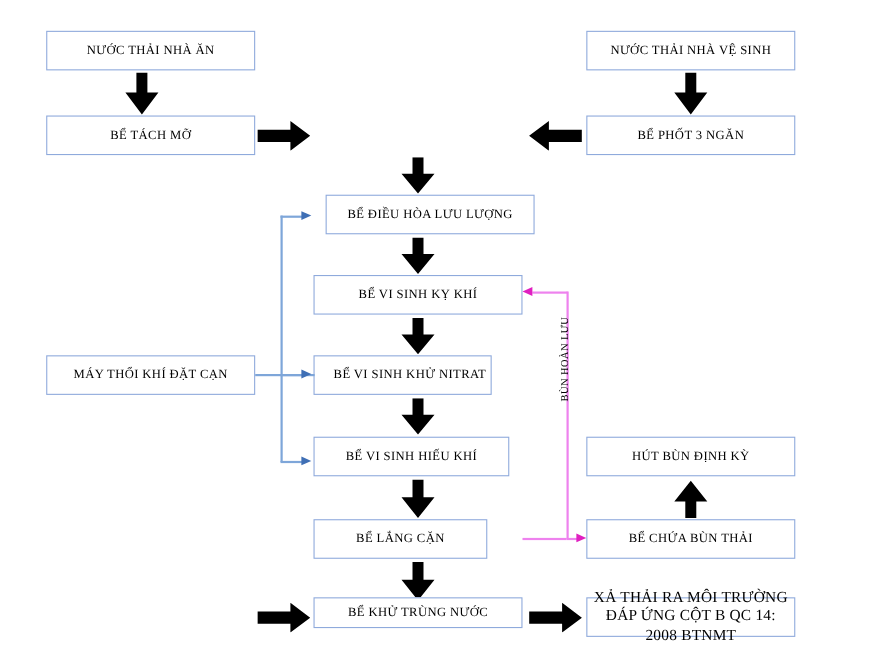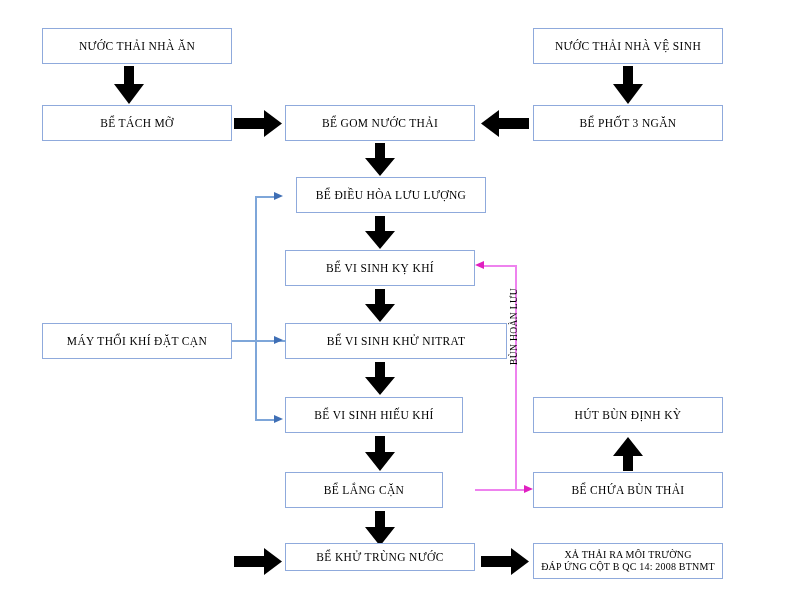--- a/index.html
+++ b/index.html
@@ -24,21 +24,21 @@
     align-items: center;
     justify-content: center;
     text-align: center;
     color: #000000;
     font-size: 11.5px;
     letter-spacing: 0.35px;
     line-height: 1.25;
     padding: 2px 4px;
   }
   .node.small {
-    font-size: 10px;
+    font-size: 14px;
     letter-spacing: 0.2px;
   }
   .node .l2 { display: block; }
 
   
   .blkarrow {
     position: absolute;
     overflow: visible;
   }
   .blkarrow svg { display: block; }
@@ -107,23 +107,20 @@
   <div class="blkarrow" style="left:611px; top:66px;">
     <svg width="34" height="40" viewBox="0 0 34 40">
       <polygon points="12,0 22,0 22,18 32,18 17,38 2,18 12,18" fill="#000000"></polygon>
     </svg>
   </div>
 
   <div class="node" style="left:42px; top:105px; width:190px; height:36px;">
     <span>BỂ TÁCH MỠ</span>
   </div>
 
-  <div class="node" style="left:285px; top:105px; width:190px; height:36px;">
-    <span>BỂ GOM NƯỚC THẢI</span>
-  </div>
 
   <div class="node" style="left:533px; top:105px; width:190px; height:36px;">
     <span>BỂ PHỐT 3 NGĂN</span>
   </div>
 
   <div class="blkarrow" style="left:234px; top:110px;">
     <svg width="50" height="27" viewBox="0 0 50 27">
       <polygon points="0,8 30,8 30,0 48,13.5 30,27 30,19 0,19" fill="#000000"></polygon>
     </svg>
   </div>
@@ -157,21 +154,21 @@
   <div class="blkarrow" style="left:363px; top:289px;">
     <svg width="34" height="34" viewBox="0 0 34 34">
       <polygon points="12,0 22,0 22,15 32,15 17,33 2,15 12,15" fill="#000000"></polygon>
     </svg>
   </div>
 
   <div class="node" style="left:42px; top:323px; width:190px; height:36px;text-align:right;">
     <span>MÁY THỔI KHÍ ĐẶT CẠN</span>
   </div>
 
-  <div class="node" style="left:285px; top:323px; width:222px; height:36px;">
+  <div class="node" style="left:285px; top:323px; width:162px; height:36px;justify-content:flex-end;">
     <span>BỂ VI SINH KHỬ NITRAT</span>
   </div>
 
   <div class="blkarrow" style="left:363px; top:362px;">
     <svg width="34" height="34" viewBox="0 0 34 34">
       <polygon points="12,0 22,0 22,15 32,15 17,33 2,15 12,15" fill="#000000"></polygon>
     </svg>
   </div>
 
   <div class="bline h" style="left:232px; top:340px; width:54px;"></div>

